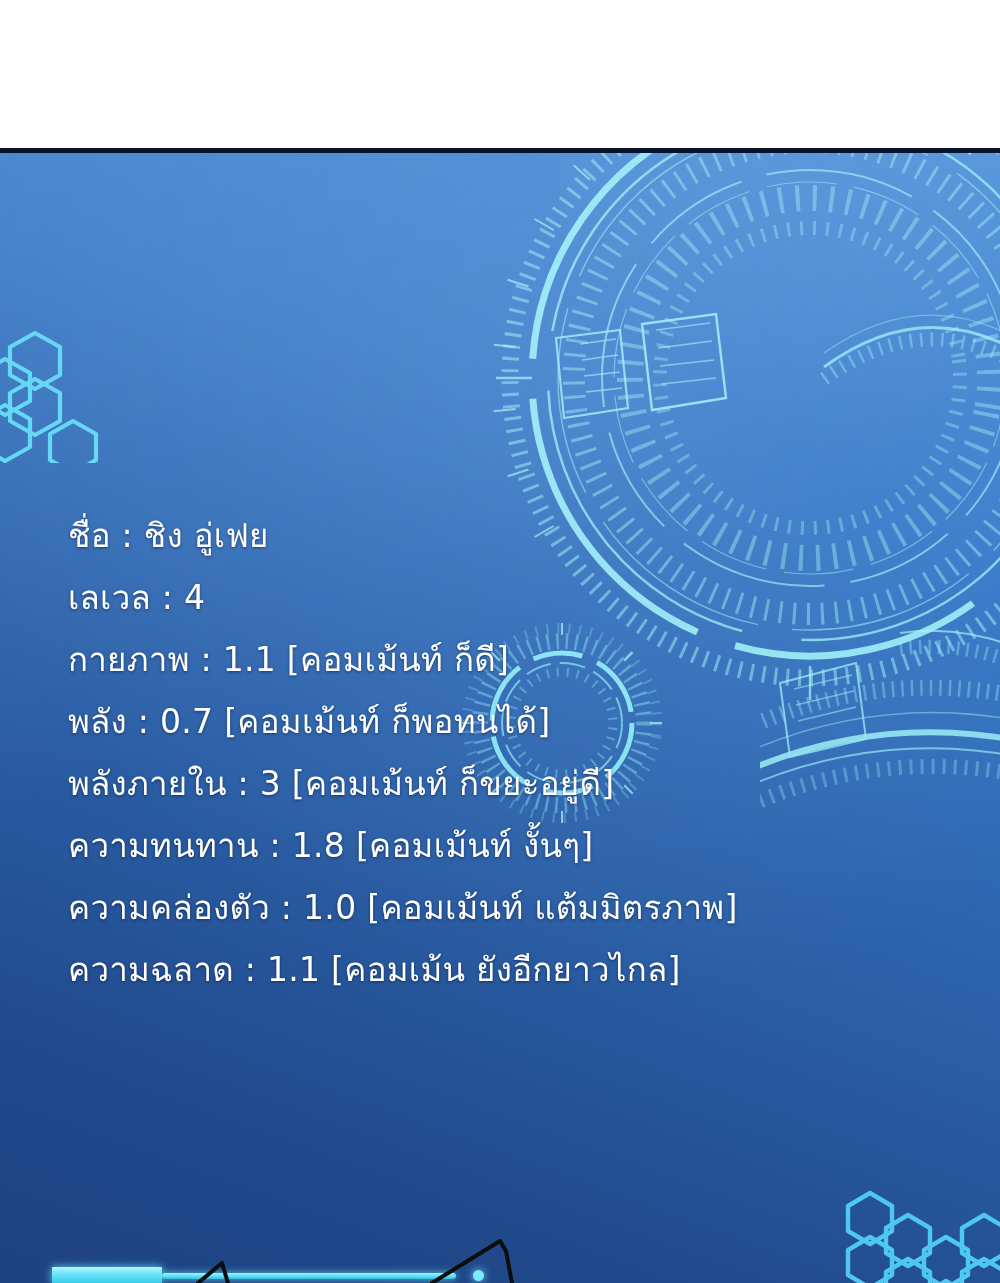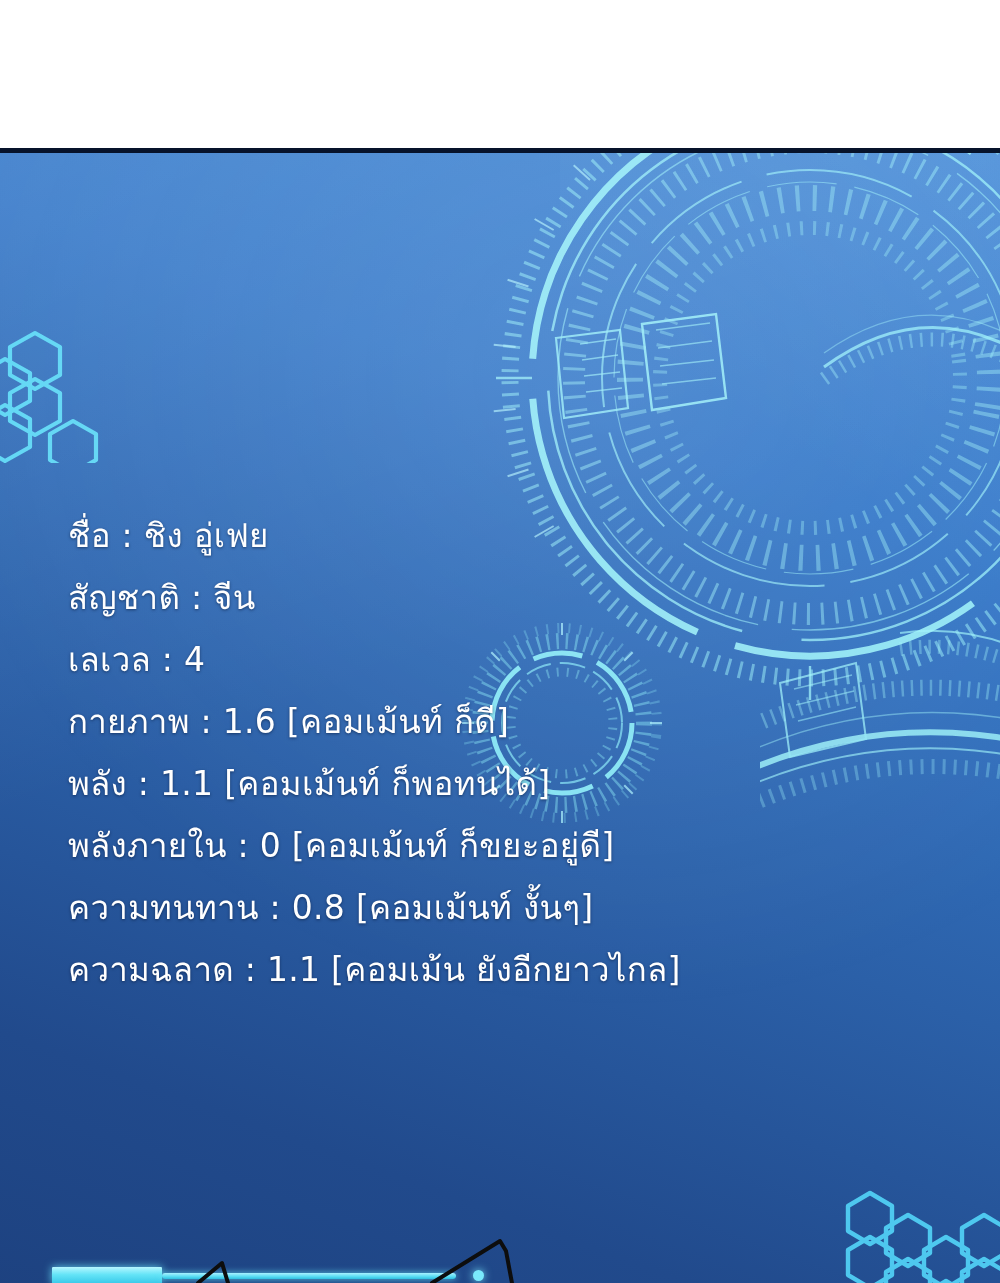--- a/index.html
+++ b/index.html
@@ -189,26 +189,26 @@
         <polygon points="108,92 130,105 130,130 108,143 86,130 86,105"></polygon>
         <polygon points="146,26 168,39 168,64 146,77 124,64 124,39"></polygon>
         <polygon points="146,70 168,83 168,108 146,121 124,108 124,83"></polygon>
       </g>
     </svg>
 
     <div id="vign"></div>
 
     <div id="stats">
       <div class="stat-line">ชื่อ : ชิง อู่เฟย</div>
-      <div class="stat-line">สัญชาติ : จีน</div>
       <div class="stat-line">เลเวล : 4</div>
-      <div class="stat-line">กายภาพ : 1.6 [คอมเม้นท์ ก็ดี]</div>
-      <div class="stat-line">พลัง : 1.1 [คอมเม้นท์ ก็พอทนได้]</div>
-      <div class="stat-line">พลังภายใน : 0 [คอมเม้นท์ ก็ขยะอยู่ดี]</div>
-      <div class="stat-line">ความทนทาน : 0.8 [คอมเม้นท์ งั้นๆ]</div>
+      <div class="stat-line">กายภาพ : 1.1 [คอมเม้นท์ ก็ดี]</div>
+      <div class="stat-line">พลัง : 0.7 [คอมเม้นท์ ก็พอทนได้]</div>
+      <div class="stat-line">พลังภายใน : 3 [คอมเม้นท์ ก็ขยะอยู่ดี]</div>
+      <div class="stat-line">ความทนทาน : 1.8 [คอมเม้นท์ งั้นๆ]</div>
+      <div class="stat-line">ความคล่องตัว : 1.0 [คอมเม้นท์ แต้มมิตรภาพ]</div>
       <div class="stat-line">ความฉลาด : 1.1 [คอมเม้น ยังอีกยาวไกล]</div>
     </div>
 
     <div id="bars">
       <div class="bar-row">
         <div class="bar-fill" style="width:110px;"></div>
         <div class="bar-track" style="left:110px;right:36px;"></div>
         <div class="bar-dot" style="right:8px;"></div>
       </div>
       <div class="bar-row">

